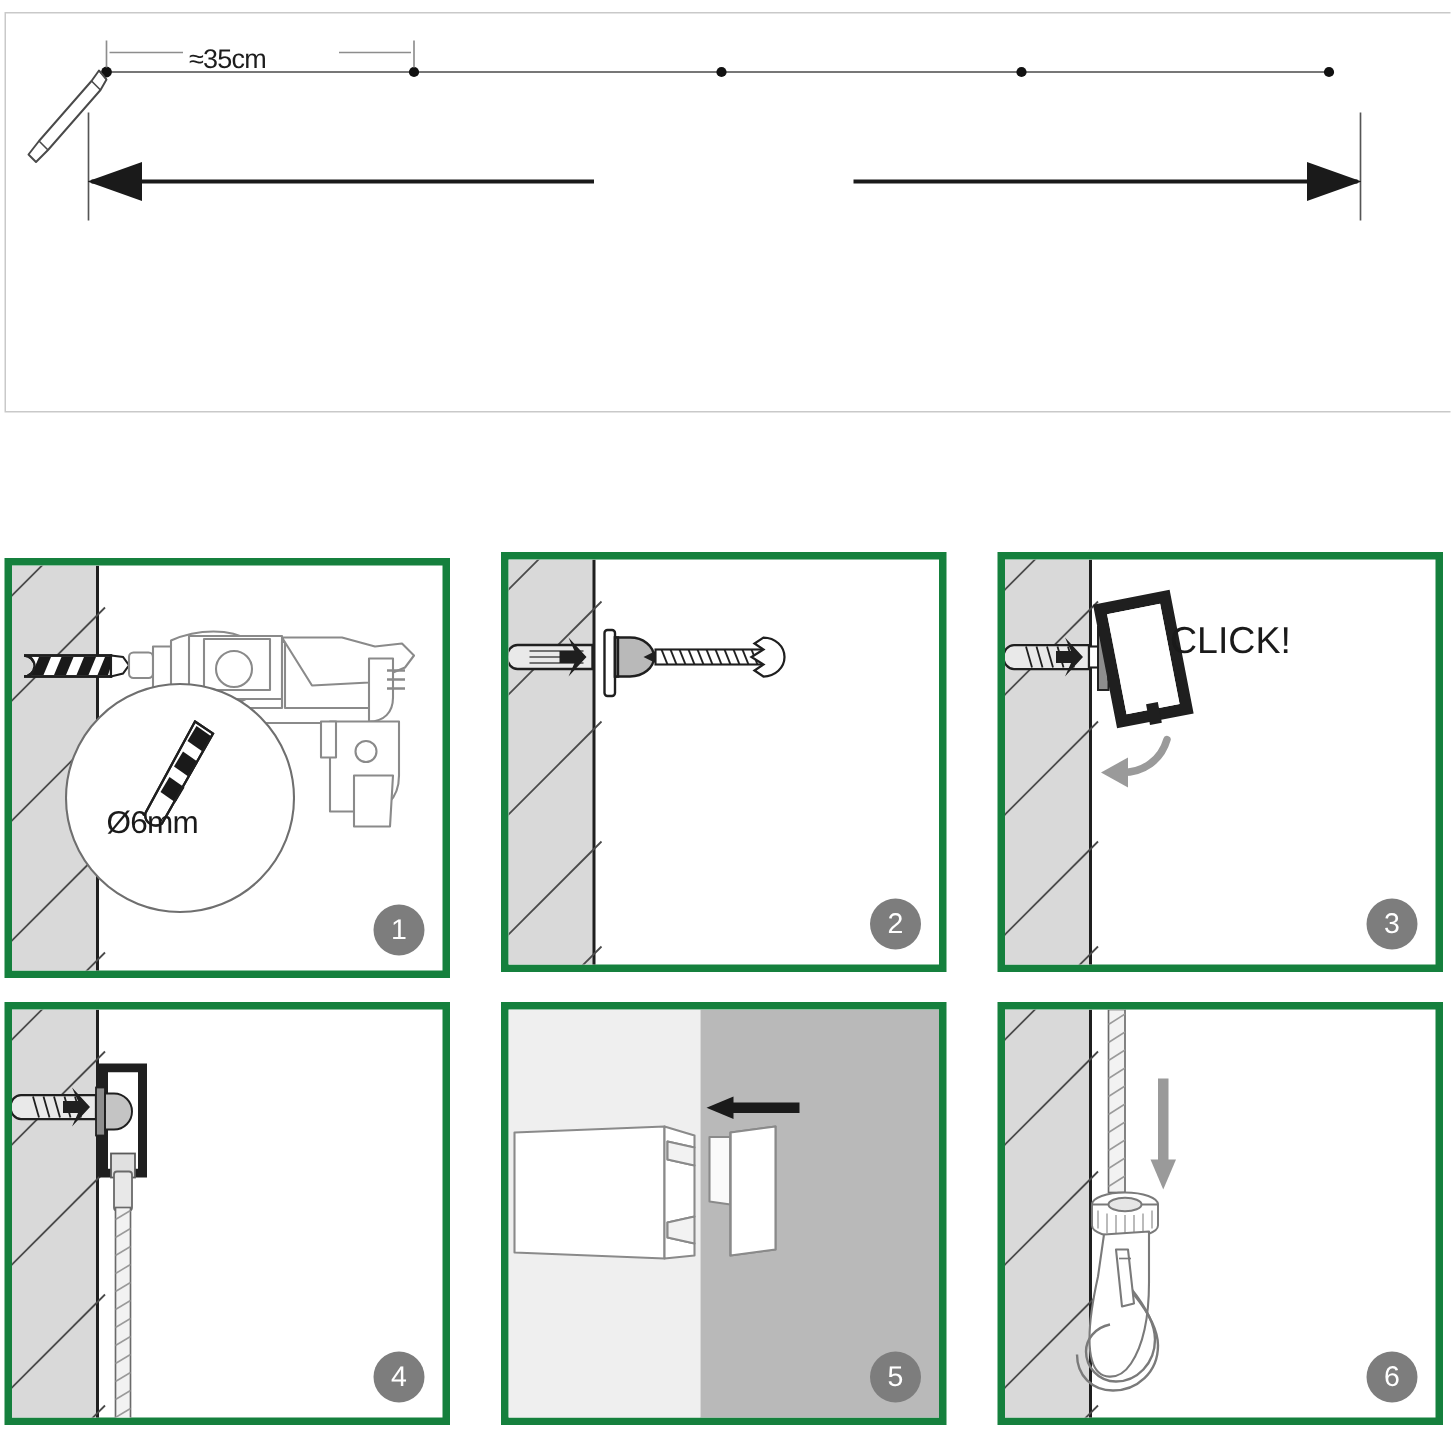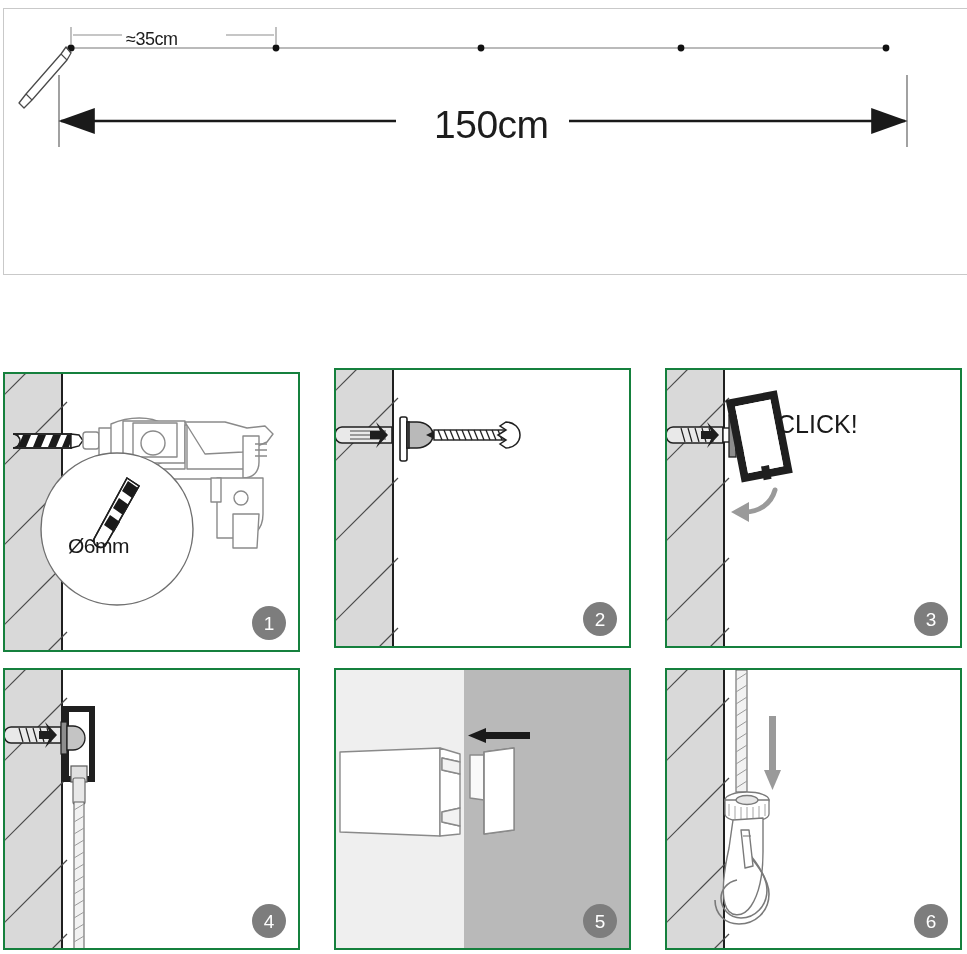--- a/index.html
+++ b/index.html
@@ -10,21 +10,21 @@
   #measure-panel{position:absolute;left:3px;top:8px;width:966px;height:267px;
                  border:1px solid #c9c9c9;background:#ffffff;box-sizing:border-box;}
   #measure-svg{position:absolute;left:0;top:0;}
 
   .dim-label{position:absolute;white-space:nowrap;letter-spacing:-0.5px;}
   #label-35{left:122px;top:20px;font-size:18px;font-weight:400;color:#1d1d1d;}
   #label-150{left:430px;top:94px;font-size:39px;font-weight:400;color:#1d1d1d;}
 
   
   #steps-grid{position:absolute;left:0;top:368px;width:967px;height:586px;}
-  .step-panel{position:absolute;box-sizing:border-box;border:2px solid #15803d;
+  .step-panel{position:absolute;box-sizing:border-box;border:5px solid #15803d;
               background:#ffffff;overflow:hidden;}
   .step-svg{position:absolute;left:0;top:0;}
 
   .step-badge{position:absolute;right:12px;bottom:10px;width:34px;height:34px;
               border-radius:50%;background:#7d7d7d;color:#ffffff;
               display:flex;align-items:center;justify-content:center;
               font-size:19px;line-height:1;font-weight:400;}
 
   .click-text{position:absolute;font-size:25px;letter-spacing:0px;color:#1a1a1a;}
   .mm-text{position:absolute;font-size:21px;color:#1a1a1a;letter-spacing:-0.5px;}
@@ -71,21 +71,20 @@
 
     <g>
       <line x1="55" y1="66" x2="55" y2="138" stroke="#555" stroke-width="1.1"></line>
       <line x1="903" y1="66" x2="903" y2="138" stroke="#555" stroke-width="1.1"></line>
       <line x1="57" y1="112" x2="392" y2="112" stroke="#1a1a1a" stroke-width="2.6" marker-start="url(#arrL)"></line>
       <line x1="565" y1="112" x2="901" y2="112" stroke="#1a1a1a" stroke-width="2.6" marker-end="url(#arrR)"></line>
     </g>
   </svg>
 
   <div class="dim-label" id="label-35">≈35cm</div>
-  <div class="dim-label" id="label-150">150cm</div>
 </div>
 
 <div id="steps-grid">
 
   <div class="step-panel" style="left:3px;top:4px;width:297px;height:280px;">
     <svg class="step-svg" width="297" height="280" viewBox="0 0 297 280">
 
       <g>
         <rect x="0" y="0" width="57" height="280" fill="#d9d9d9"></rect>
         <line x1="57" y1="0" x2="57" y2="280" stroke="#1f1f1f" stroke-width="2"></line>

